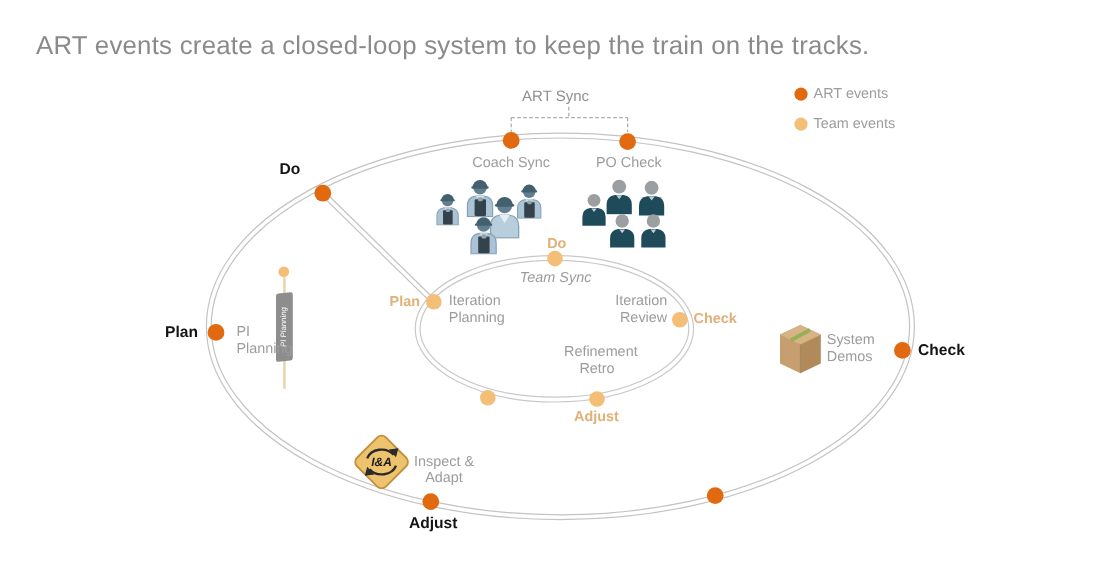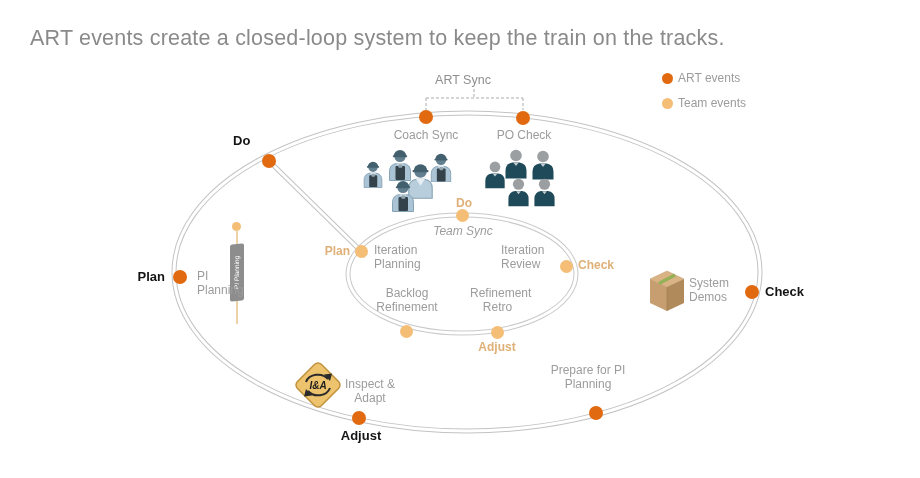--- a/index.html
+++ b/index.html
@@ -9,21 +9,21 @@
   .title { position:absolute; left:30px; top:26px; font-size:21.5px; color:#8a8a8a; letter-spacing:.2px; }
 
   .tracks { position:absolute; left:0; top:0; z-index:1; }
 
   .dot-art, .dot-team { position:absolute; border-radius:50%; z-index:4; }
   .dot-art  { width:14px; height:14px; background:#e16a10; }
   .dot-team { width:13px; height:13px; background:#f4be76; }
 
   .lbl { position:absolute; z-index:3; font-size:12px; line-height:1.18; color:#9c9c9c; }
   .lbl.center { text-align:center; }
-  .lbl.right  { text-align:left; }
+  .lbl.right  { text-align:right; }
   .lbl-bold { position:absolute; z-index:3; font-size:13px; font-weight:bold; color:#141414; }
   .lbl-bold.center { text-align:center; }
   .lbl-bold.right { text-align:right; }
   .lbl-tan { position:absolute; z-index:3; font-size:12px; font-weight:bold; color:#dfb077; }
   .lbl-tan.center { text-align:center; }
   .lbl-tan.right { text-align:right; }
   .artsync { position:absolute; z-index:3; font-size:12.5px; color:#8f8f8f; text-align:center; }
 
   .legend-dot { position:absolute; width:11px; height:11px; border-radius:50%; z-index:3; }
   .legend-lbl { position:absolute; font-size:12px; color:#9c9c9c; z-index:3; }
@@ -88,31 +88,29 @@
   <div class="lbl-bold" style="left:233px; top:133px;">Do</div>
   <div class="lbl-bold right" style="left:110px; top:269px; width:55px;">Plan</div>
   <div class="lbl-bold" style="left:765px; top:284px;">Check</div>
   <div class="lbl-bold center" style="left:330px; top:428px; width:62px;">Adjust</div>
 
   <div class="lbl center" style="left:390px; top:128px; width:72px;">Coach Sync</div>
   <div class="lbl center" style="left:496px; top:128px; width:56px;">PO Check</div>
   <div class="lbl" style="left:197px; top:269px; width:50px;">PI Planning</div>
   <div class="lbl" style="left:689px; top:276px; width:52px;">System Demos</div>
   <div class="lbl center" style="left:339px; top:377px; width:62px;">Inspect &amp; Adapt</div>
-  <div class="lbl center" style="left:543px; top:363px; width:90px;">Prepare for PI Planning</div>
 
   <div class="lbl-tan center" style="left:444px; top:196px; width:40px;">Do</div>
   <div class="lbl-tan right" style="left:308px; top:244px; width:42px;">Plan</div>
   <div class="lbl-tan" style="left:578px; top:258px;">Check</div>
   <div class="lbl-tan center" style="left:467px; top:340px; width:60px;">Adjust</div>
 
   <div class="lbl center" style="left:428px; top:224px; width:70px;font-style:italic;">Team Sync</div>
   <div class="lbl" style="left:374px; top:243px; width:55px;">Iteration Planning</div>
   <div class="lbl right" style="left:501px; top:243px; width:55px;">Iteration Review</div>
-  <div class="lbl center" style="left:368px; top:286px; width:78px;">Backlog Refinement</div>
   <div class="lbl center" style="left:470px; top:286px; width:55px;">Refinement Retro</div>
 
   <div class="milestone">
     <div class="m-dot"></div>
     <div class="m-line"></div>
     <div class="m-bar">
       <span class="m-bar-text">PI Planning</span>
     </div>
   </div>
 

